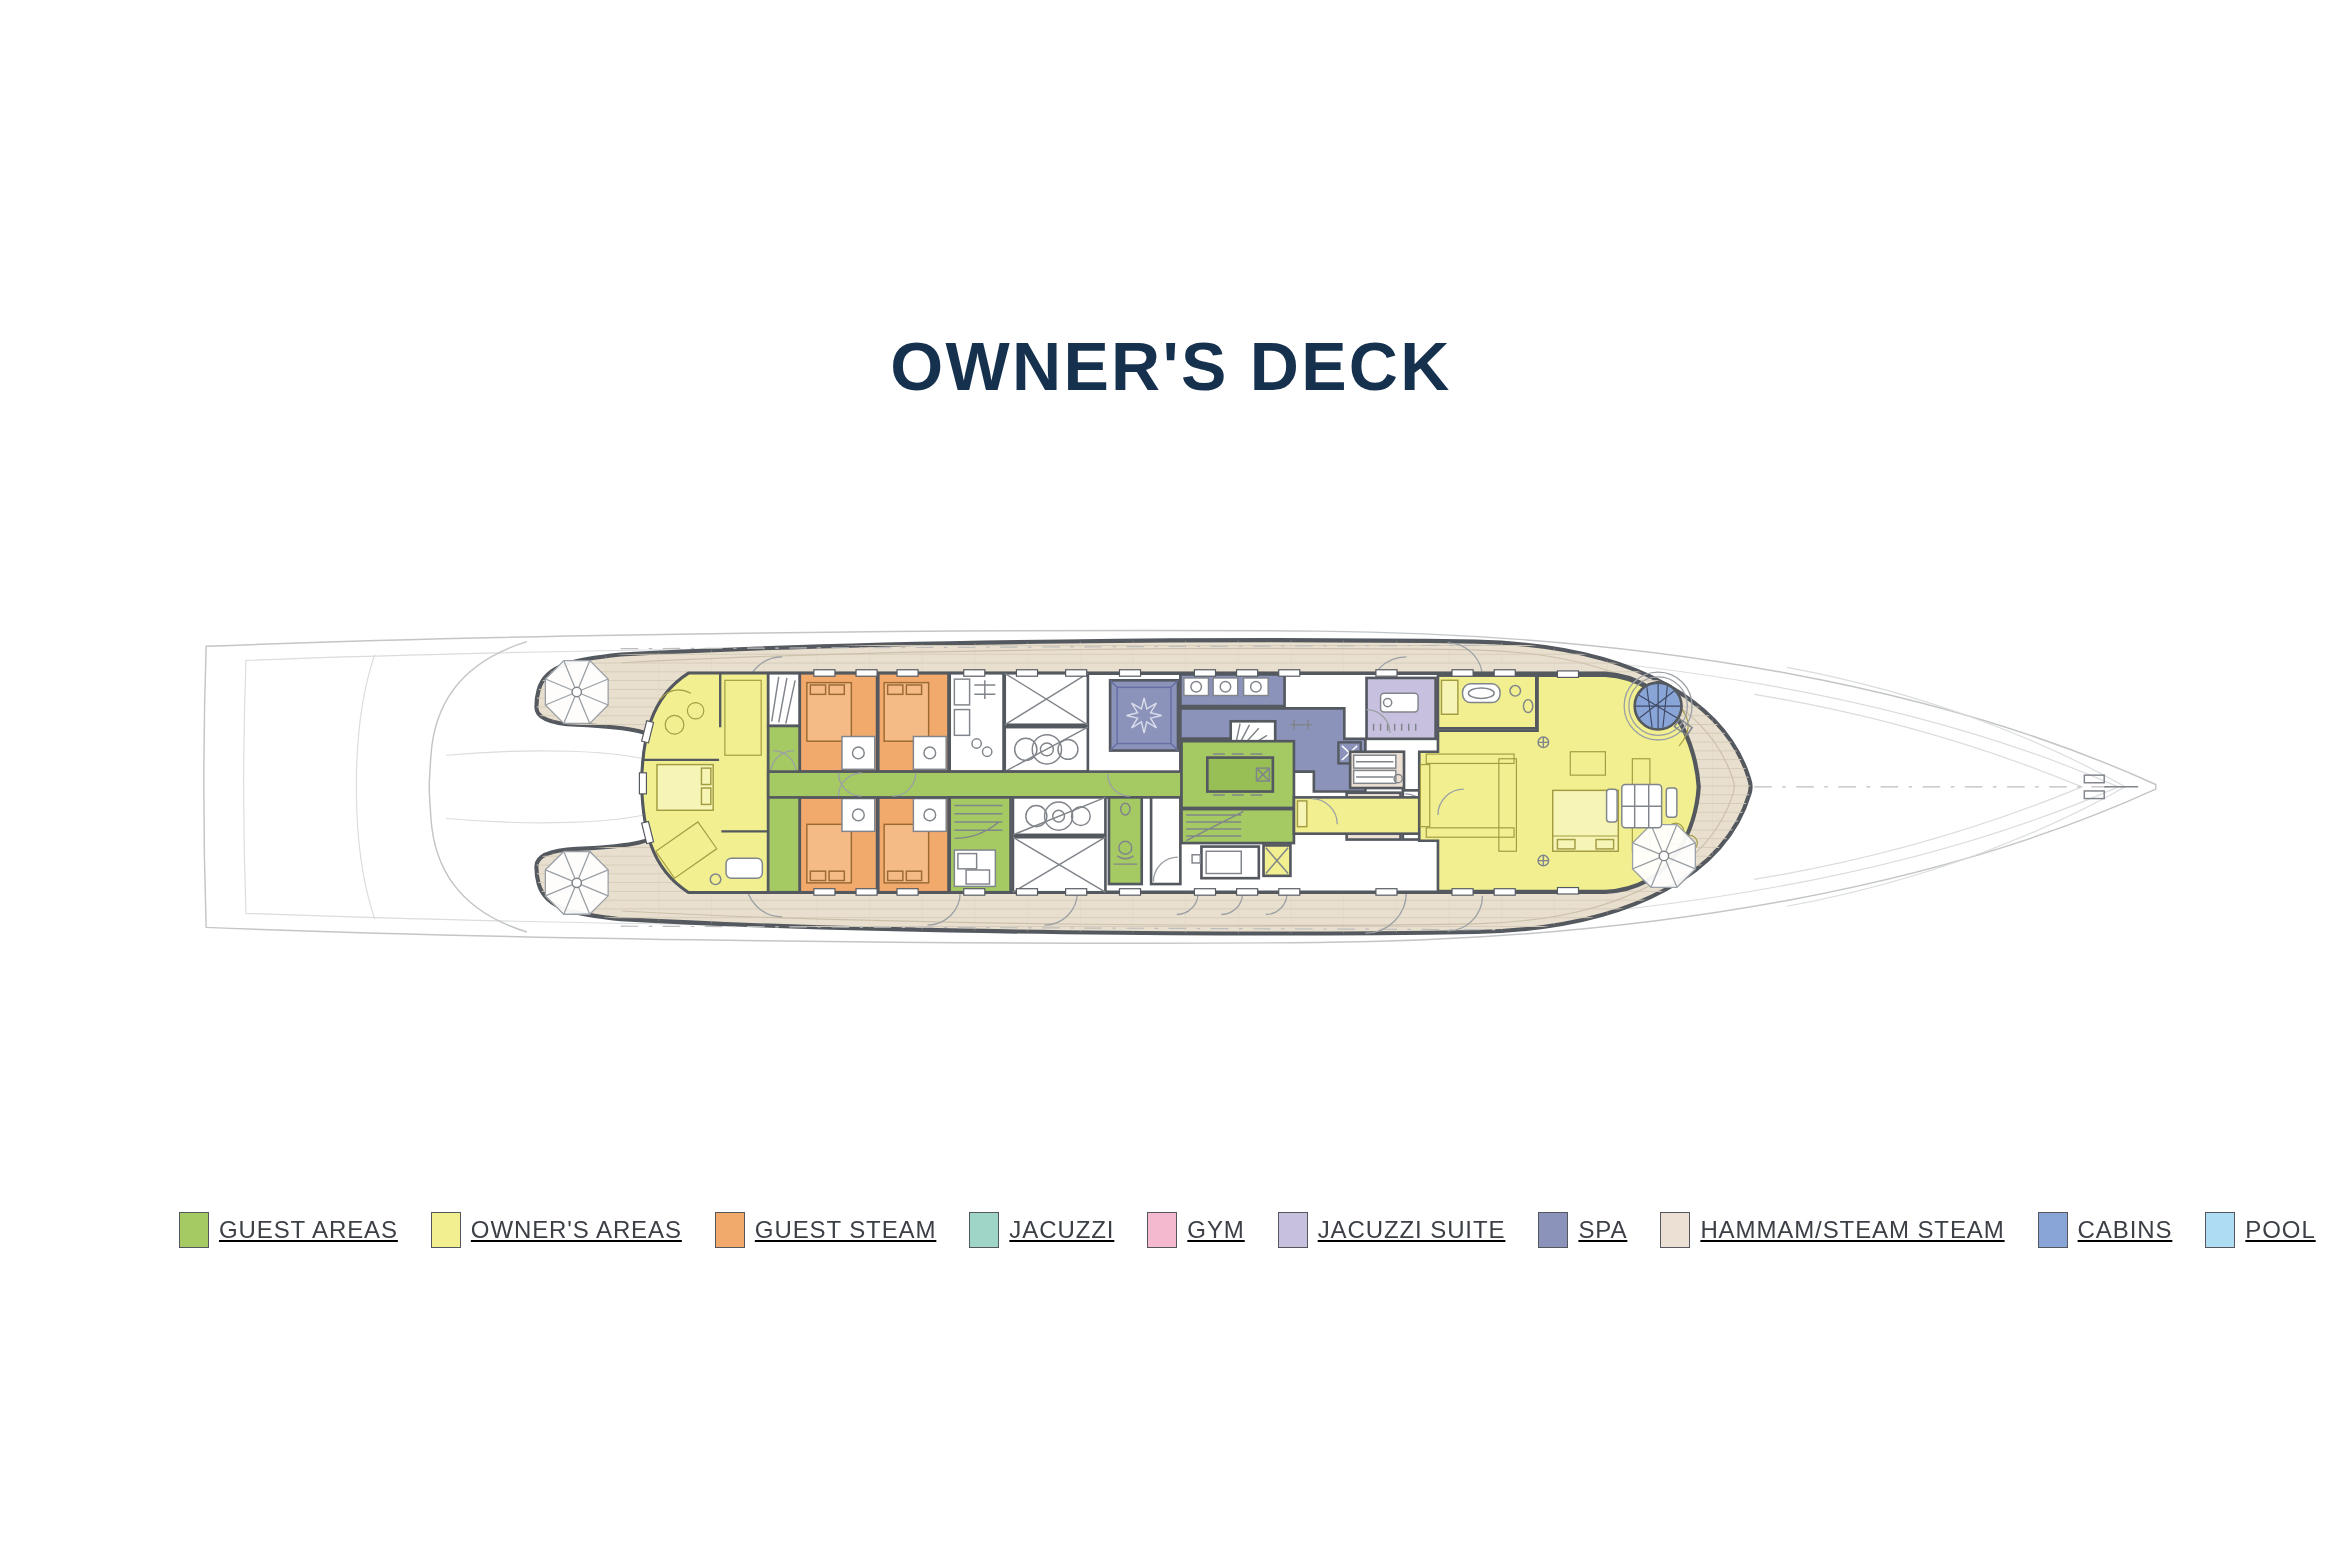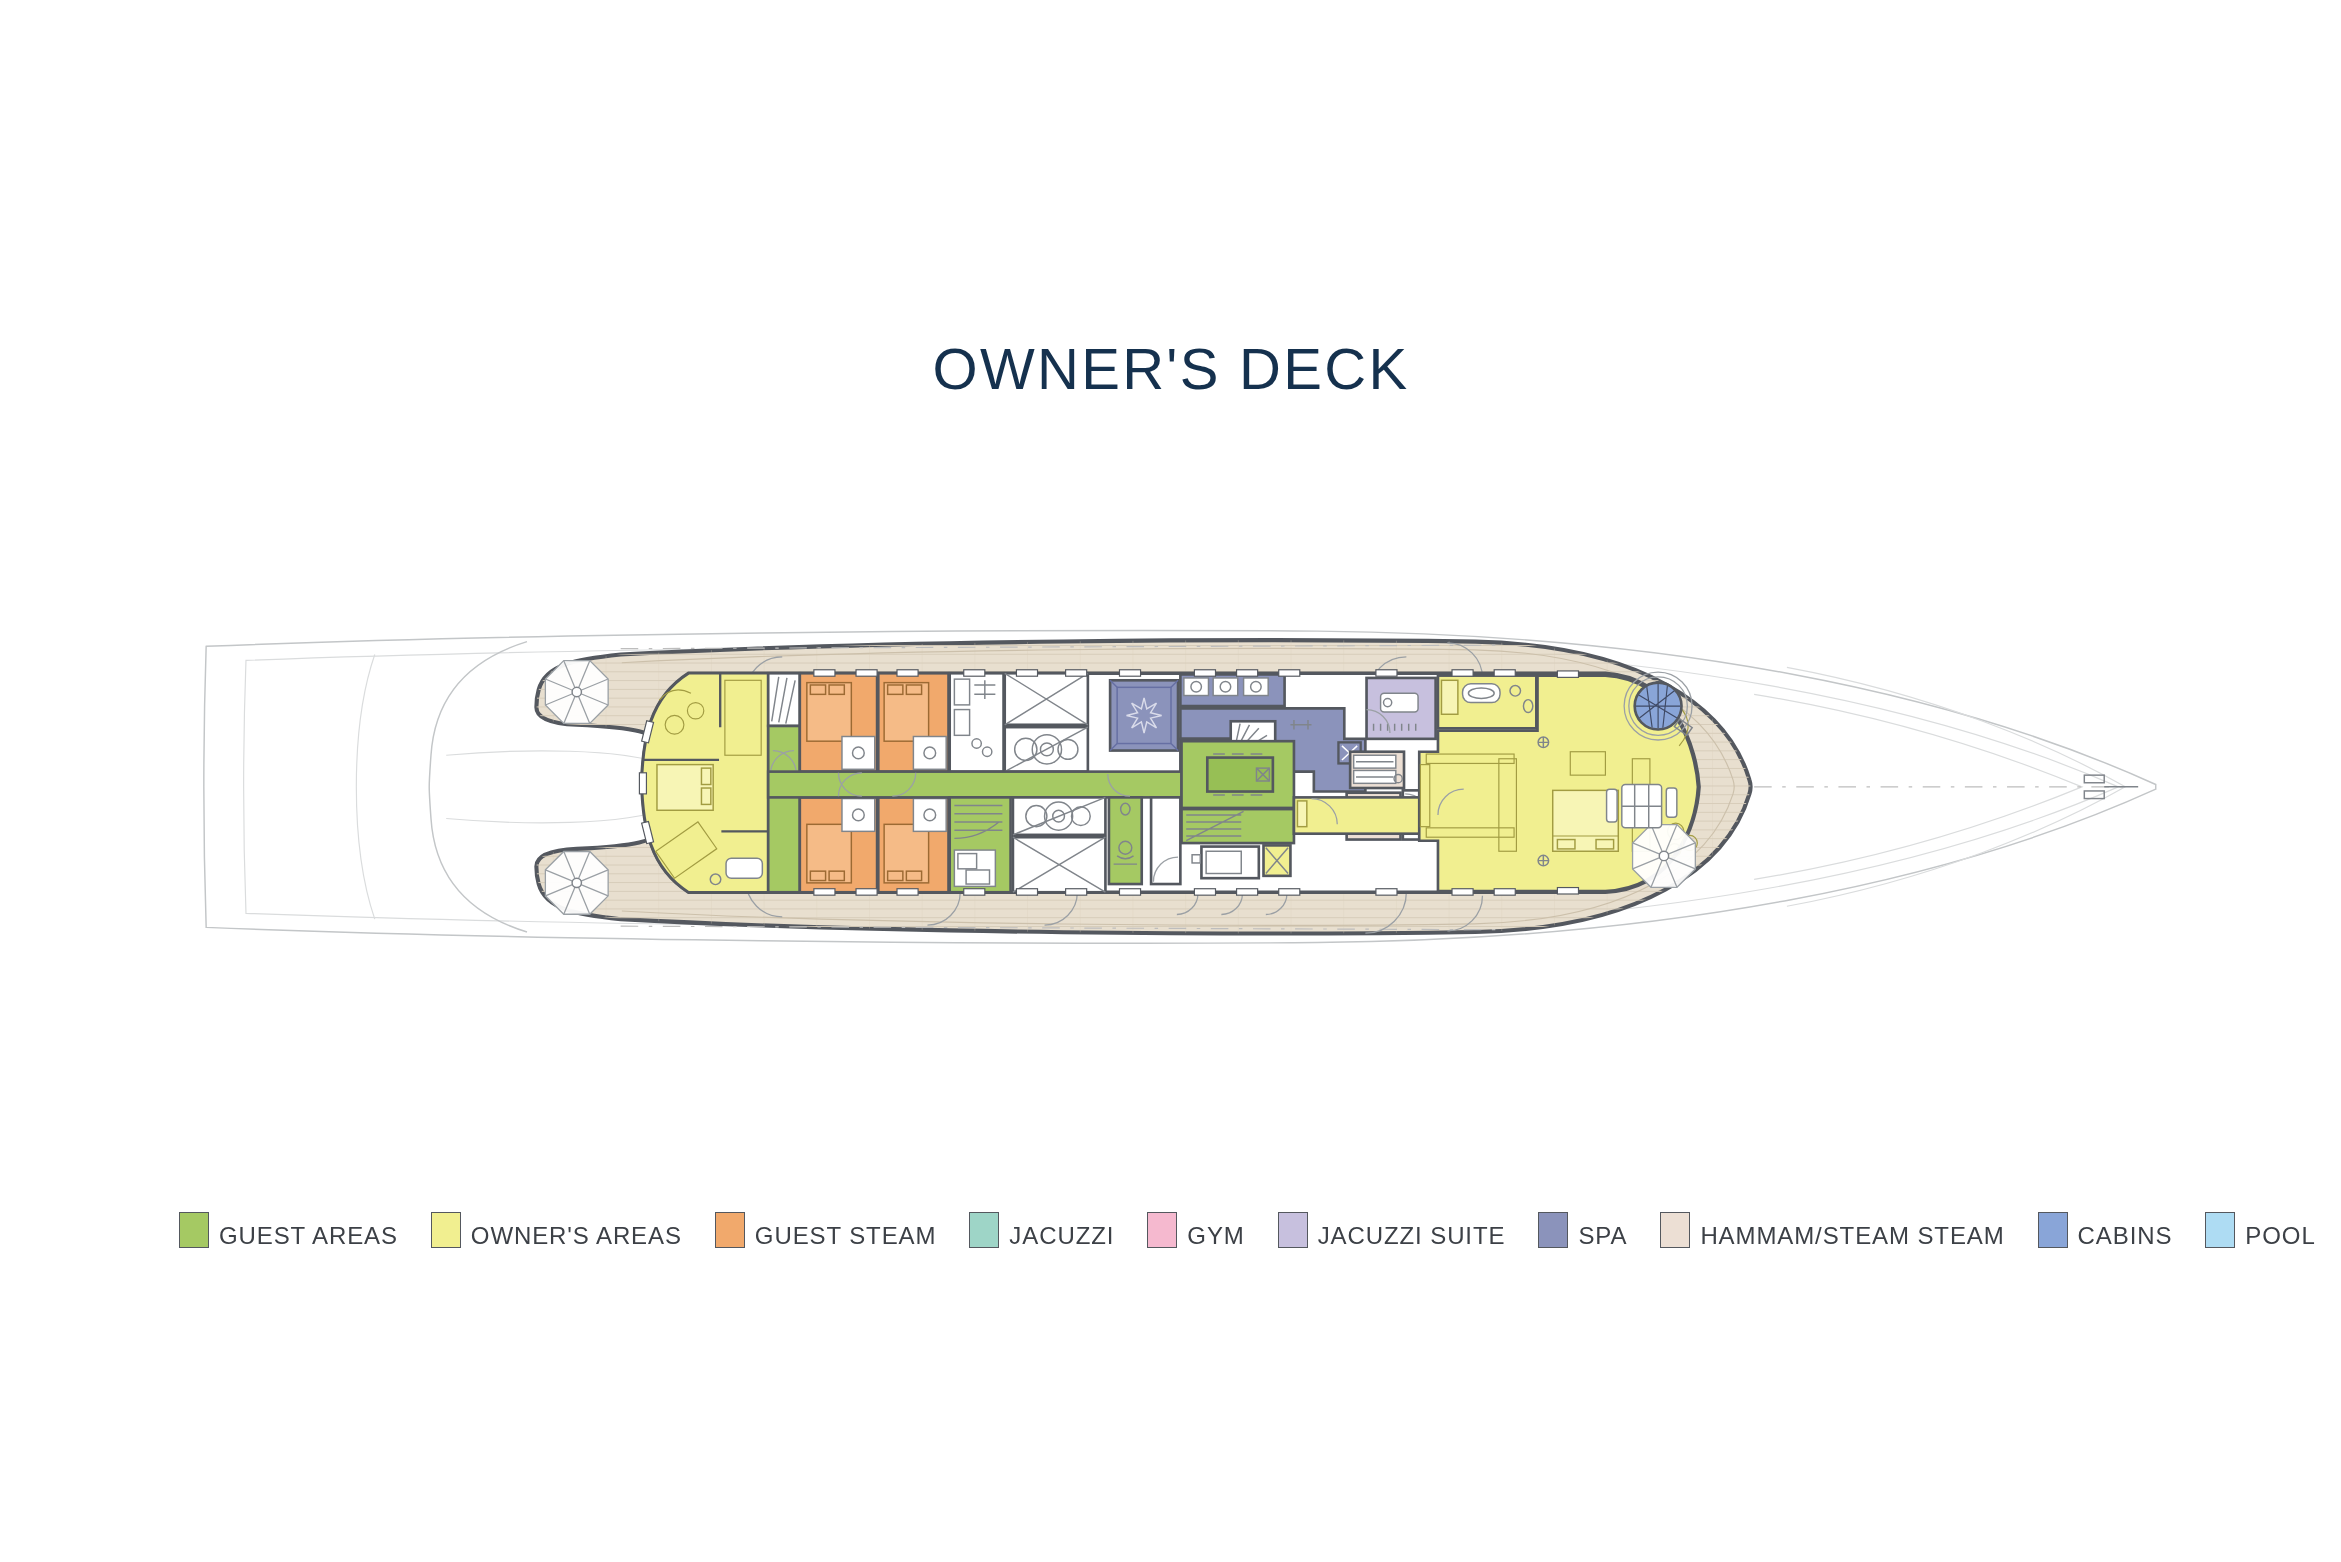--- a/index.html
+++ b/index.html
@@ -1,22 +1,22 @@
 <!DOCTYPE html>
 <html style="--c-guest-areas: #A5C963; --c-owners-suite: #F1EF90; --c-guest-cabins: #F1A96C; --c-hospital: #9ED5C7; --c-gym: #F5B9CF; --c-massage-suite: #C7C0DE; --c-spa: #8B93BB; --c-hammam-steam-room: #ECDFD4; --c-jacuzzi: #89A5D8; --c-pool: #AEDCF3; --p-deck: #E8DFCF; --p-plank: #D6CBB8; --p-deck-trim: #CCC0AB; --p-wall: #54585F; --p-room: #FFFFFF; --p-hull: #C3C6C8; --p-hull-light: #DADCDD; --p-furniture: #80858B; --p-yellow-furniture: #A29C42; --p-orange-furniture: #9C6A33; --p-atrium-table: #97BF55; --p-spa-inner: #666FA3; --ui-title: #15314E; --ui-legend-text: #3C4046; --ui-swatch-border: #54585E; --ui-background: #FFFFFF;font-size:9.4px"><head>
 <meta charset="utf-8">
 <style>
   html,body{margin:0;padding:0;background:#fff;}
   .page{position:relative;width:2342px;height:1562px;background:var(--ui-background,#fff);overflow:hidden;font-family:"Liberation Sans",sans-serif;}
-  .title{position:absolute;left:0;right:0;top:327px;margin:8px;text-align:center;
-         font-family:"Liberation Sans",sans-serif;font-weight:400;font-size:58px;letter-spacing:2.3px;
+  .title{position:absolute;left:0;right:0;top:327px;margin:0;text-align:center;
+         font-family:"Liberation Sans",sans-serif;font-weight:700;font-size:68px;letter-spacing:2.3px;
          color:var(--ui-title,#15314E);}
   .plan-svg{position:absolute;left:0;top:0;width:2342px;height:1562px;}
   .legend{position:absolute;left:179px;top:1212px;display:flex;align-items:center;gap:33px;}
-  .lg-item{display:flex;align-items:flex-end;}
+  .lg-item{display:flex;align-items:center;text-decoration:underline;}
   .sw{width:30px;height:36px;border:1.8px solid var(--ui-swatch-border,#54585E);box-sizing:border-box;margin-right:10px;flex:none;}
   .lg-label{font-size:24px;line-height:1;color:var(--ui-legend-text,#3C4046);letter-spacing:0.9px;white-space:nowrap;}
 
   
   .deck{fill:var(--p-deck);stroke:var(--p-wall);stroke-width:7;}
   .trim{fill:none;stroke:var(--p-deck-trim);stroke-width:2;}
   .hl{fill:none;stroke:var(--p-hull);stroke-width:2.5;}
   .hl2{fill:none;stroke:var(--p-hull-light);stroke-width:2;}
   .base{fill:var(--p-room);stroke:var(--p-wall);stroke-width:6;}
   .rm{stroke:var(--p-wall);stroke-width:4.5;}

